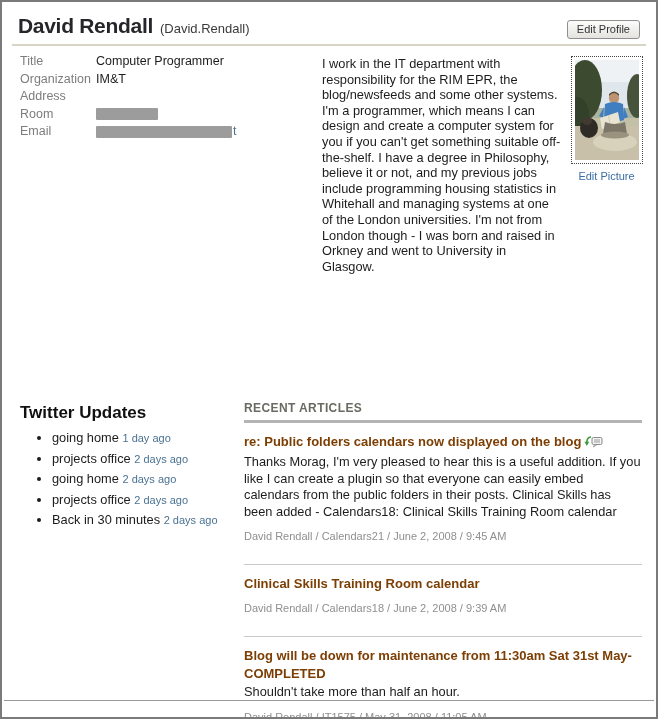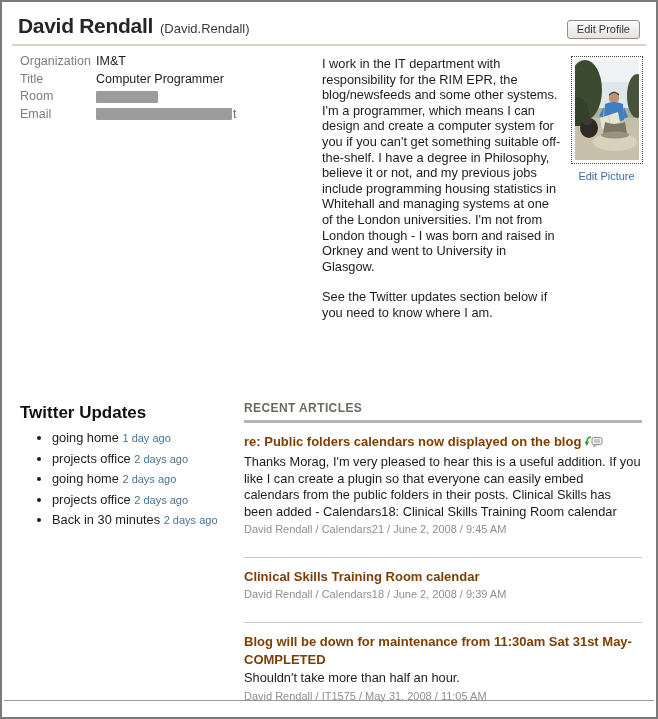--- a/index.html
+++ b/index.html
@@ -45,61 +45,61 @@
   .tweet-time{font-size:11px;color:#4a7292;cursor:pointer;}
 
   .articles-col{flex:1;padding-left:14px;padding-right:4px;}
   .articles-heading{font-size:12px;font-weight:bold;color:#6a6a63;letter-spacing:0.4px;
       padding-bottom:5px;border-bottom:3px solid #b4b4b4;}
   .article{padding:9px 0 22px 0;border-bottom:1px solid #c9c9c9;}
   .article:last-child{border-bottom:none;}
   .article-title{font-size:13px;font-weight:bold;color:#7c3e03;line-height:17px;cursor:pointer;}
   .comment-icon{display:inline-block;vertical-align:-2px;margin-left:3px;cursor:pointer;}
   .article-body{font-size:12.8px;color:#1c1c1c;line-height:16.5px;margin-top:2px;}
-  .article-meta{font-size:11px;color:#8f8f8f;margin-top:3px;}
+  .article-meta{font-size:11px;color:#8f8f8f;margin-top:10px;}
 
   .content-bottom-line{position:absolute;left:2px;right:2px;bottom:16px;border-top:1px solid #999;}
 </style>
 </head>
 <body>
 
 <div class="frame">
 
   <div class="header">
     <span class="page-title">David Rendall</span>
     <span class="username">(David.Rendall)</span>
     <button class="edit-profile-btn">Edit Profile</button>
   </div>
 
   <div class="top-section">
 
     <div class="fields">
       <div class="field-row">
+        <span class="field-label">Title</span>
+        <span class="field-value">Computer Programmer</span>
+      </div>
+      <div class="field-row">
         <span class="field-label">Organization</span>
         <span class="field-value">IM&amp;T</span>
       </div>
       <div class="field-row">
-        <span class="field-label">Title</span>
-        <span class="field-value">Computer Programmer</span>
-      </div>
-      <div class="field-row">
+        <span class="field-label">Address</span>
       </div>
       <div class="field-row">
         <span class="field-label">Room</span>
         <span class="field-value"><span class="redaction phone"></span></span>
       </div>
       <div class="field-row">
         <span class="field-label">Email</span>
         <span class="field-value"><span class="redaction email"></span><span class="email-suffix">t</span></span>
       </div>
     </div>
 
     <div class="bio">
       <p>I work in the IT department with responsibility for the RIM EPR, the blog/newsfeeds and some other systems. I'm a programmer, which means I can design and create a computer system for you if you can't get something suitable off-the-shelf. I have a degree in Philosophy, believe it or not, and my previous jobs include programming housing statistics in Whitehall and managing systems at one of the London universities. I'm not from London though - I was born and raised in Orkney and went to University in Glasgow.</p>
-      <p>See the Twitter updates section below if you need to know where I am.</p>
     </div>
 
     <div class="photo-col">
       <span class="photo-box">
         
         <svg width="64" height="100" viewBox="0 0 64 100">
           <rect x="0" y="0" width="64" height="100" fill="#dfe7ec"></rect>
           <rect x="0" y="0" width="64" height="22" fill="#eef2f4"></rect>
           <rect x="0" y="48" width="64" height="14" fill="#aab3a0"></rect>
           <rect x="0" y="58" width="64" height="10" fill="#c2c0a6"></rect>

